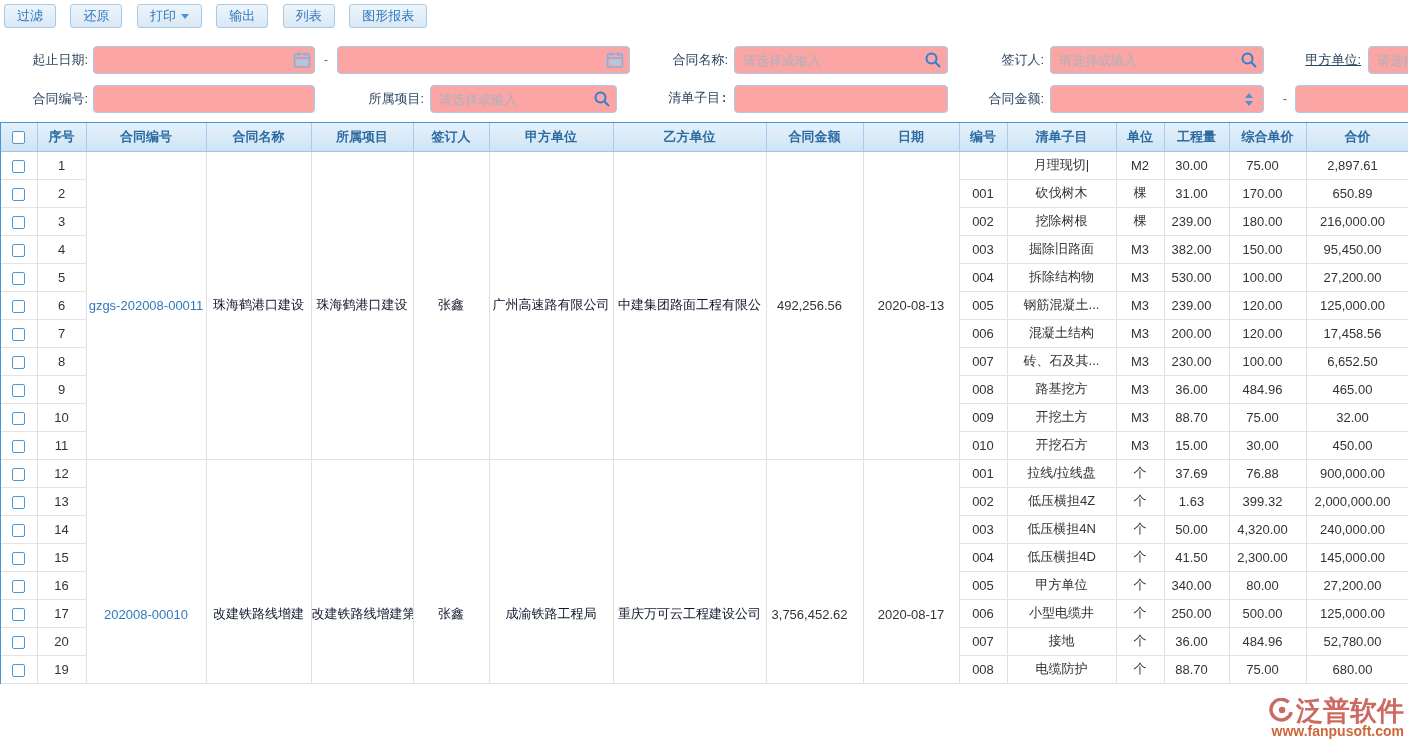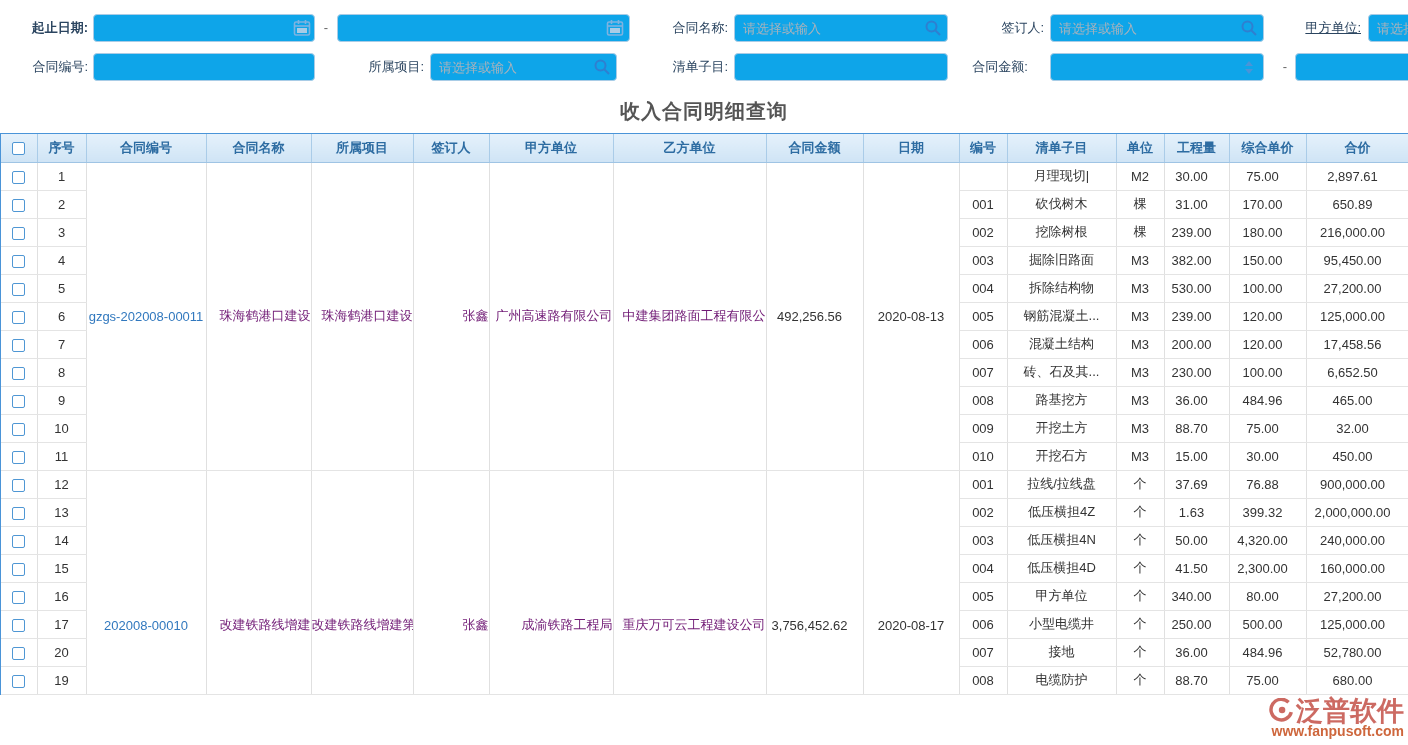--- a/index.html
+++ b/index.html
@@ -12,79 +12,100 @@
   .tbtn { display:inline-flex; align-items:center; gap:5px; height:24px; padding:0 12px;
     margin-right:10px; font-size:13px; color:#3178be; cursor:pointer;
     background:linear-gradient(#eef5fb,#d9e8f5); border:1px solid #a9c9e2; border-radius:3px; }
   .caret { width:0; height:0; border-left:4px solid transparent; border-right:4px solid transparent;
     border-top:5px solid #4a94d8; display:inline-block; }
 
   
   .filters { position:relative; height:90px; font-size:13px; }
   .flabel { position:absolute; color:#2b4560; line-height:28px; text-align:right; }
   .finput { position:absolute; height:28px; border:1px solid #a9cce6; border-radius:4px;
-    background:#0ea5e9; font-size:13px; color:#333; padding:0 26px 0 8px; outline:none; }
+    background:#fca5a5; font-size:13px; color:#333; padding:0 26px 0 8px; outline:none; }
   .finput::placeholder { color:#aab2bb; }
   .fdash { position:absolute; color:#666; line-height:28px; }
   .ficon { position:absolute; width:18px; height:18px; pointer-events:auto; cursor:pointer; }
   .spin { position:absolute; width:12px; height:22px; display:flex; flex-direction:column;
     align-items:center; justify-content:center; gap:3px; cursor:pointer; }
   .spin .up { width:0;height:0;border-left:4px solid transparent;border-right:4px solid transparent;border-bottom:5px solid #4a94d8; }
   .spin .dn { width:0;height:0;border-left:4px solid transparent;border-right:4px solid transparent;border-top:5px solid #4a94d8; }
-  #lbl-date      { left:0;    width:88px;  top:14px;font-weight:bold; }
+  #lbl-date      { left:0;    width:88px;  top:14px; }
   #in-date-start { left:93px;  width:222px; top:14px; }
   #dash-date     { left:321px; width:10px;  top:14px; text-align:center; }
   #in-date-end   { left:337px; width:293px; top:14px; }
   #lbl-cname     { left:640px; width:88px;  top:14px; }
   #in-cname      { left:734px; width:214px; top:14px; }
   #lbl-signer    { left:976px; width:68px;  top:14px; }
   #in-signer     { left:1050px; width:214px; top:14px; }
   #lbl-partya    { left:1273px; width:88px; top:14px;text-decoration:underline; }
   #in-partya     { left:1368px; width:120px; top:14px; }
   
   #lbl-cno       { left:0;    width:88px;  top:53px;padding-left:32px; }
   #in-cno        { left:93px;  width:222px; top:53px; }
   #lbl-proj      { left:336px; width:88px;  top:53px; }
   #in-proj       { left:430px; width:187px; top:53px; }
-  #lbl-item      { left:640px; width:88px;  top:53px; }
+  #lbl-item      { left:640px; width:88px;  top:53px;font-family:Liberation Mono, monospace; }
   #in-item       { left:734px; width:214px; top:53px; }
-  #lbl-amt       { left:956px; width:88px;  top:53px;text-align:center; }
+  #lbl-amt       { left:956px; width:88px;  top:53px; }
   #in-amt1       { left:1050px; width:214px; top:53px; }
   #dash-amt      { left:1280px; width:10px; top:53px; text-align:center; }
   #in-amt2       { left:1295px; width:150px; top:53px; }
 
   
   .title { height:43px; display:flex; align-items:center; justify-content:center;
     font-size:20px; font-weight:bold; color:#555; letter-spacing:1px; }
 
   
   table { border-collapse:collapse; table-layout:fixed; width:1408px; font-size:13px; }
   .twrap { border:1px solid #4a94d8; border-bottom:none; }
   th { height:28px; background:linear-gradient(#e5f1fb,#cfe4f5); color:#2d6ca2; font-weight:bold;
     border-right:1px solid #aaccE8; border-bottom:1px solid #9fc4e4; white-space:nowrap; overflow:hidden; }
   td { height:28px; border-right:1px solid #e0e0e0; border-bottom:1px solid #e4e4e4;
     color:#333; text-align:center; white-space:nowrap; overflow:hidden; background:#fff; vertical-align:middle; }
   td.num { text-align:center; padding-right:10px; }
-  td.blue, th a { color:#701a75;text-align:right; }
+  td.blue, th a { color:#0f172a; }
   td.link { color:#3178be; cursor:pointer; }
   .checkbox { display:inline-block; width:13px; height:13px; border:1px solid #4f97d4;
     border-radius:2px; background:#fff; vertical-align:middle; cursor:pointer; }
   .shift { position:relative; top:43px; }
 
   
   .watermark { position:absolute; right:4px; bottom:6px; text-align:right; pointer-events:none; opacity:.8; }
   .wm-row { display:flex; align-items:center; justify-content:flex-end; gap:2px; }
   .wm-text { font-size:27px; font-weight:bold; color:#c0453c; font-family:"DejaVu Sans",sans-serif; }
   .wm-url { font-size:14px; font-weight:bold; color:#c2410c; margin-top:-6px; }
 </style>
 </head>
 <body>
 
 <div class="page">
 
+  <div class="toolbar">
+    <span class="tbtn">
+        <span>过滤</span>
+      </span>
+    <span class="tbtn">
+        <span>还原</span>
+      </span>
+    <span class="tbtn">
+        <span>打印</span>
+        <span class="caret"></span>
+      </span>
+    <span class="tbtn">
+        <span>输出</span>
+      </span>
+    <span class="tbtn">
+        <span>列表</span>
+      </span>
+    <span class="tbtn">
+        <span>图形报表</span>
+      </span>
+  </div>
 
   <div class="filters">
     <span class="flabel" id="lbl-date">起止日期:</span>
     <input class="finput" id="in-date-start" style="">
     <svg class="ficon" style="left:293px;top:19px" viewBox="0 0 18 18">
         <rect x="1.5" y="3" width="15" height="13" rx="1.5" fill="none" stroke="#7fb3e0" stroke-width="1.6"></rect>
         <line x1="1.5" y1="7" x2="16.5" y2="7" stroke="#7fb3e0" stroke-width="1.6"></line>
         <line x1="5.5" y1="1" x2="5.5" y2="5" stroke="#7fb3e0" stroke-width="1.6"></line>
         <line x1="12.5" y1="1" x2="12.5" y2="5" stroke="#7fb3e0" stroke-width="1.6"></line>
         <rect x="4" y="9" width="10" height="5" fill="#a9cce6"></rect>
@@ -132,21 +153,20 @@
     <span class="flabel" id="lbl-amt">合同金额:</span>
     <input class="finput" id="in-amt1" style="">
     <span class="spin" style="left:1243px;top:56px">
         <span class="up"></span>
         <span class="dn"></span>
       </span>
     <span class="fdash" id="dash-amt">-</span>
     <input class="finput" id="in-amt2" style="">
   </div>
 
-  <div class="title">收入合同明细查询</div>
 
   <div class="twrap">
   <table>
     <colgroup>
       <col style="width:36px">
           <col style="width:49px">
           <col style="width:120px">
           <col style="width:105px">
       <col style="width:102px">
           <col style="width:76px">
@@ -339,21 +359,21 @@
             <td class="num">240,000.00</td>
           </tr>
           <tr>
             <td><span class="checkbox"></span></td>
             <td>15</td>
             <td>004</td>
             <td>低压横担4D</td>
             <td>个</td>
             <td class="num">41.50</td>
             <td class="num">2,300.00</td>
-            <td class="num">160,000.00</td>
+            <td class="num">145,000.00</td>
           </tr>
           <tr>
             <td><span class="checkbox"></span></td>
             <td>16</td>
             <td>005</td>
             <td>甲方单位</td>
             <td>个</td>
             <td class="num">340.00</td>
             <td class="num">80.00</td>
             <td class="num">27,200.00</td>

